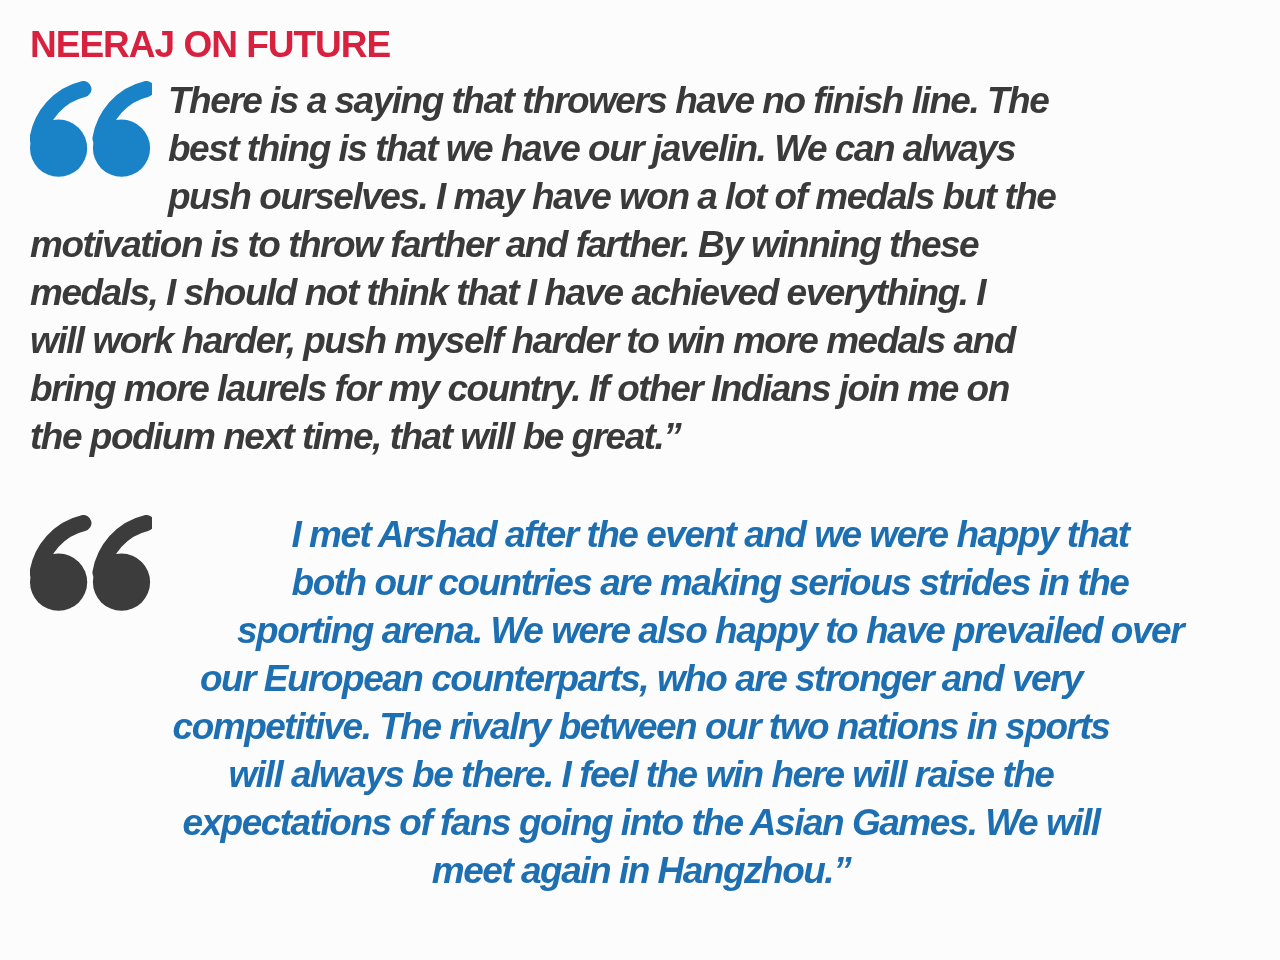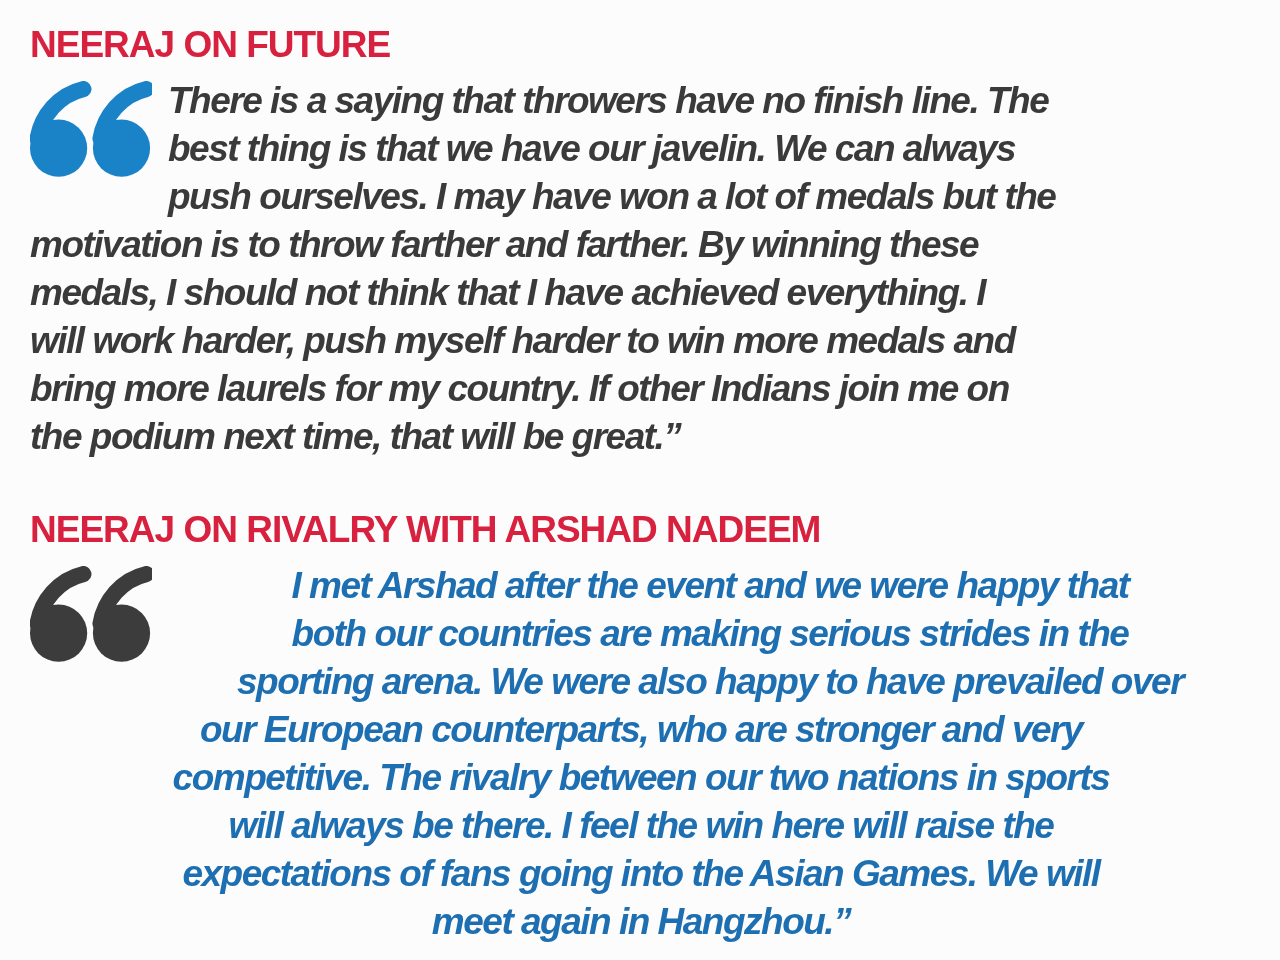--- a/index.html
+++ b/index.html
@@ -77,21 +77,20 @@
 motivation is to throw farther and farther. By winning these
 medals, I should not think that I have achieved everything. I
 will work harder, push myself harder to win more medals and
 bring more laurels for my country. If other Indians join me on
 the podium next time, that will be great.”</div>
   </section>
 
   <div class="section-gap"></div>
 
   <section class="quote-section q2">
-    <h2 class="section-heading">NEERAJ ON RIVALRY WITH ARSHAD NADEEM</h2>
     <span class="quote-icon">
       <svg viewBox="0 0 128 104" preserveAspectRatio="xMidYMid meet" aria-hidden="true">
         <g fill="currentColor" stroke="currentColor">
           <circle cx="30" cy="70" r="30" stroke="none"></circle>
           <path d="M56,8 C30,14 12,36 8,60" fill="none" stroke-width="17" stroke-linecap="round"></path>
           <circle cx="96" cy="70" r="30" stroke="none"></circle>
           <path d="M122,8 C96,14 78,36 74,60" fill="none" stroke-width="17" stroke-linecap="round"></path>
         </g>
       </svg>
     </span>

